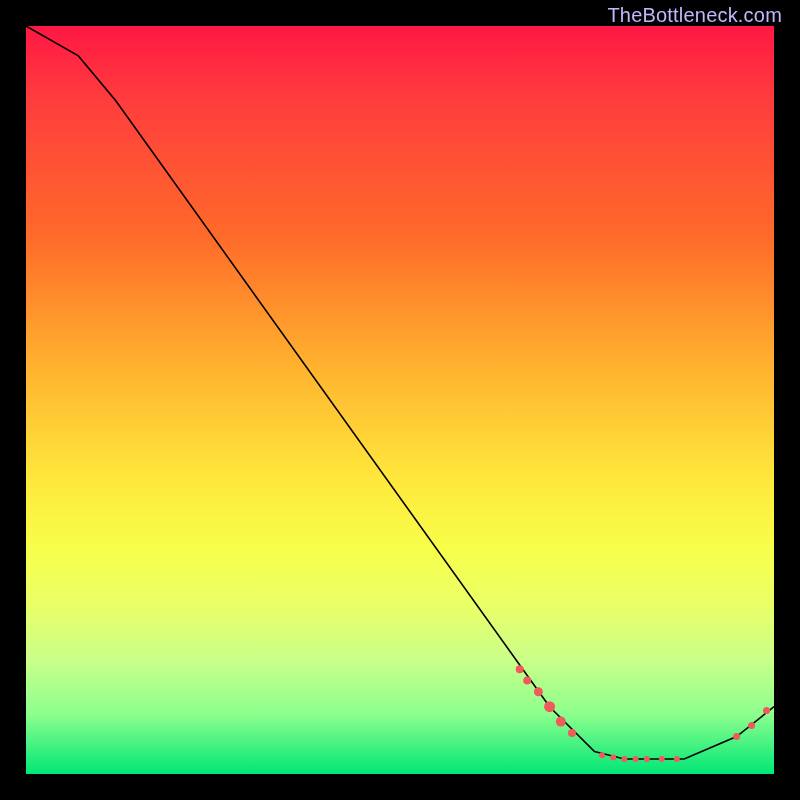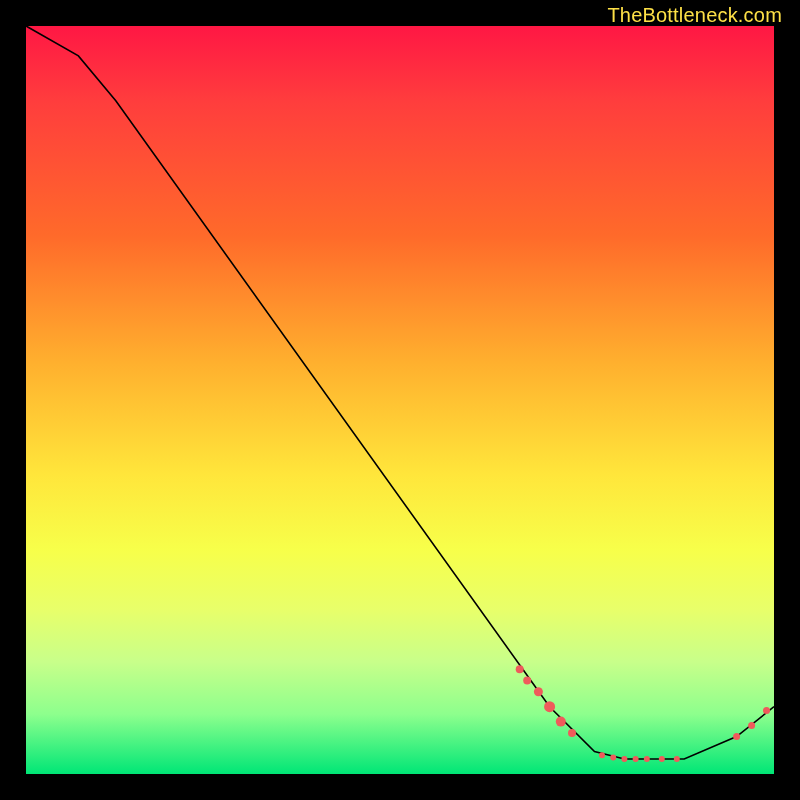--- a/index.html
+++ b/index.html
@@ -14,21 +14,21 @@
   .frame {
     position: relative;
     width: 800px;
     height: 800px;
     background: #000;
   }
   .watermark {
     position: absolute;
     top: 4px;
     right: 18px;
-    color: #fde047;
+    color: #c4b5fd;
     font-size: 20px;
     font-weight: 500;
     letter-spacing: 0.2px;
   }
   .plot-area {
     position: absolute;
     left: 26px;
     top: 26px;
     width: 748px;
     height: 748px;

